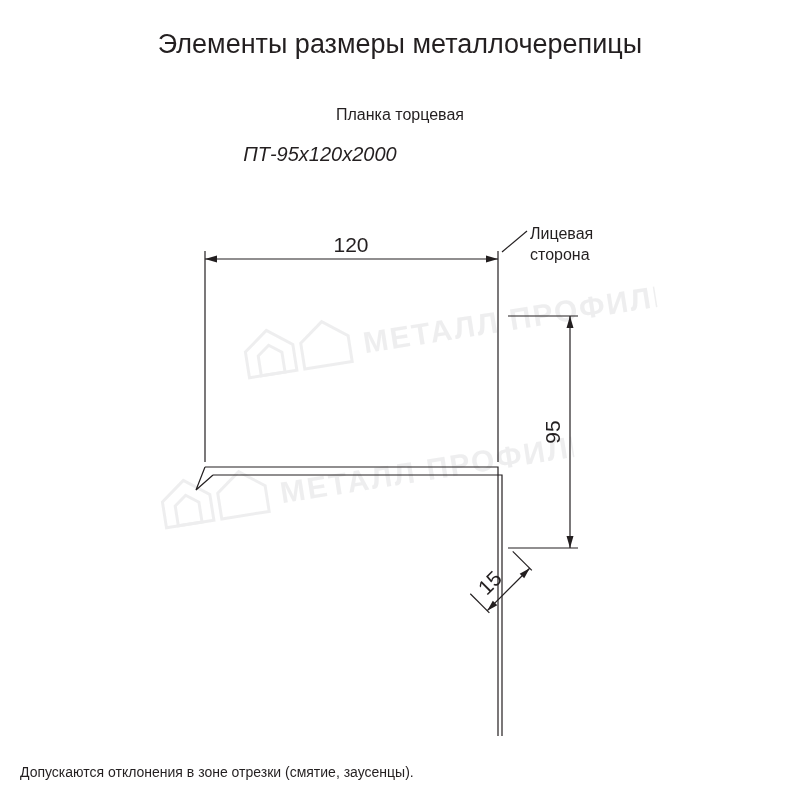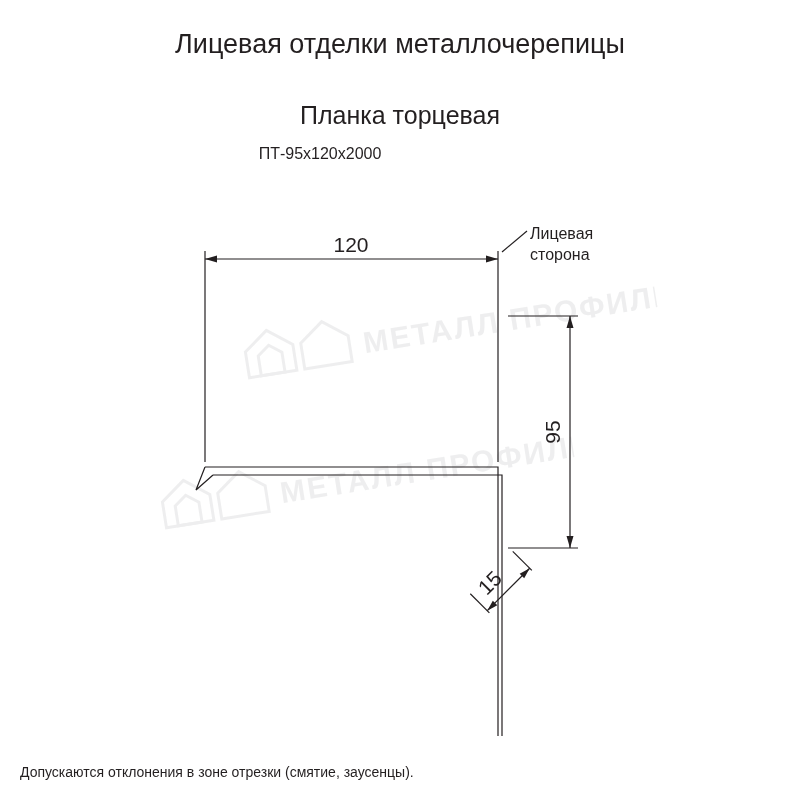--- a/index.html
+++ b/index.html
@@ -33,32 +33,33 @@
     line-height: 33px;
     font-weight: normal;
     color: #231f20;
     letter-spacing: 0px;
   }
   .title-sub {
     position: absolute;
     left: 0; top: 102px;
     width: 800px;
     text-align: center;
-    font-size: 25px;
+    font-size: 16px;
     line-height: 26px;
     color: #231f20;
   }
   .title-code {
     position: absolute;
     left: 0; top: 141px;
     width: 640px;
     text-align: center;
-    font-size: 16px;
+    font-size: 20px;
     line-height: 26px;
     color: #231f20;
+    font-style: italic;
   }
 
   
   .drawing {
     position: absolute;
     left: 0; top: 196px;
     width: 800px;
     height: 540px;
   }
   .drawing svg { display: block; }
@@ -103,21 +104,21 @@
     font-family: "Liberation Sans", sans-serif;
     font-size: 16px;
     fill: #231f20;
   }
 </style>
 </head>
 <body>
 
 <div class="page">
 
-  <div class="title-main">Лицевая отделки металлочерепицы</div>
+  <div class="title-main">Элементы размеры металлочерепицы</div>
   <div class="title-sub">Планка торцевая</div>
   <div class="title-code">ПТ-95х120х2000</div>
 
   <div class="watermark wm-1">
     <svg width="420" height="70" viewBox="0 0 420 70">
       <g fill="none" stroke="#c8c9cb" stroke-width="3">
         <path d="M6 56 L6 30 L30 12 L54 30 L54 56 Z"></path>
         <path d="M18 56 L18 36 L30 27 L42 36 L42 56 Z"></path>
         <path d="M62 56 L62 30 L86 12 L110 30 L110 56 Z"></path>
       </g>

